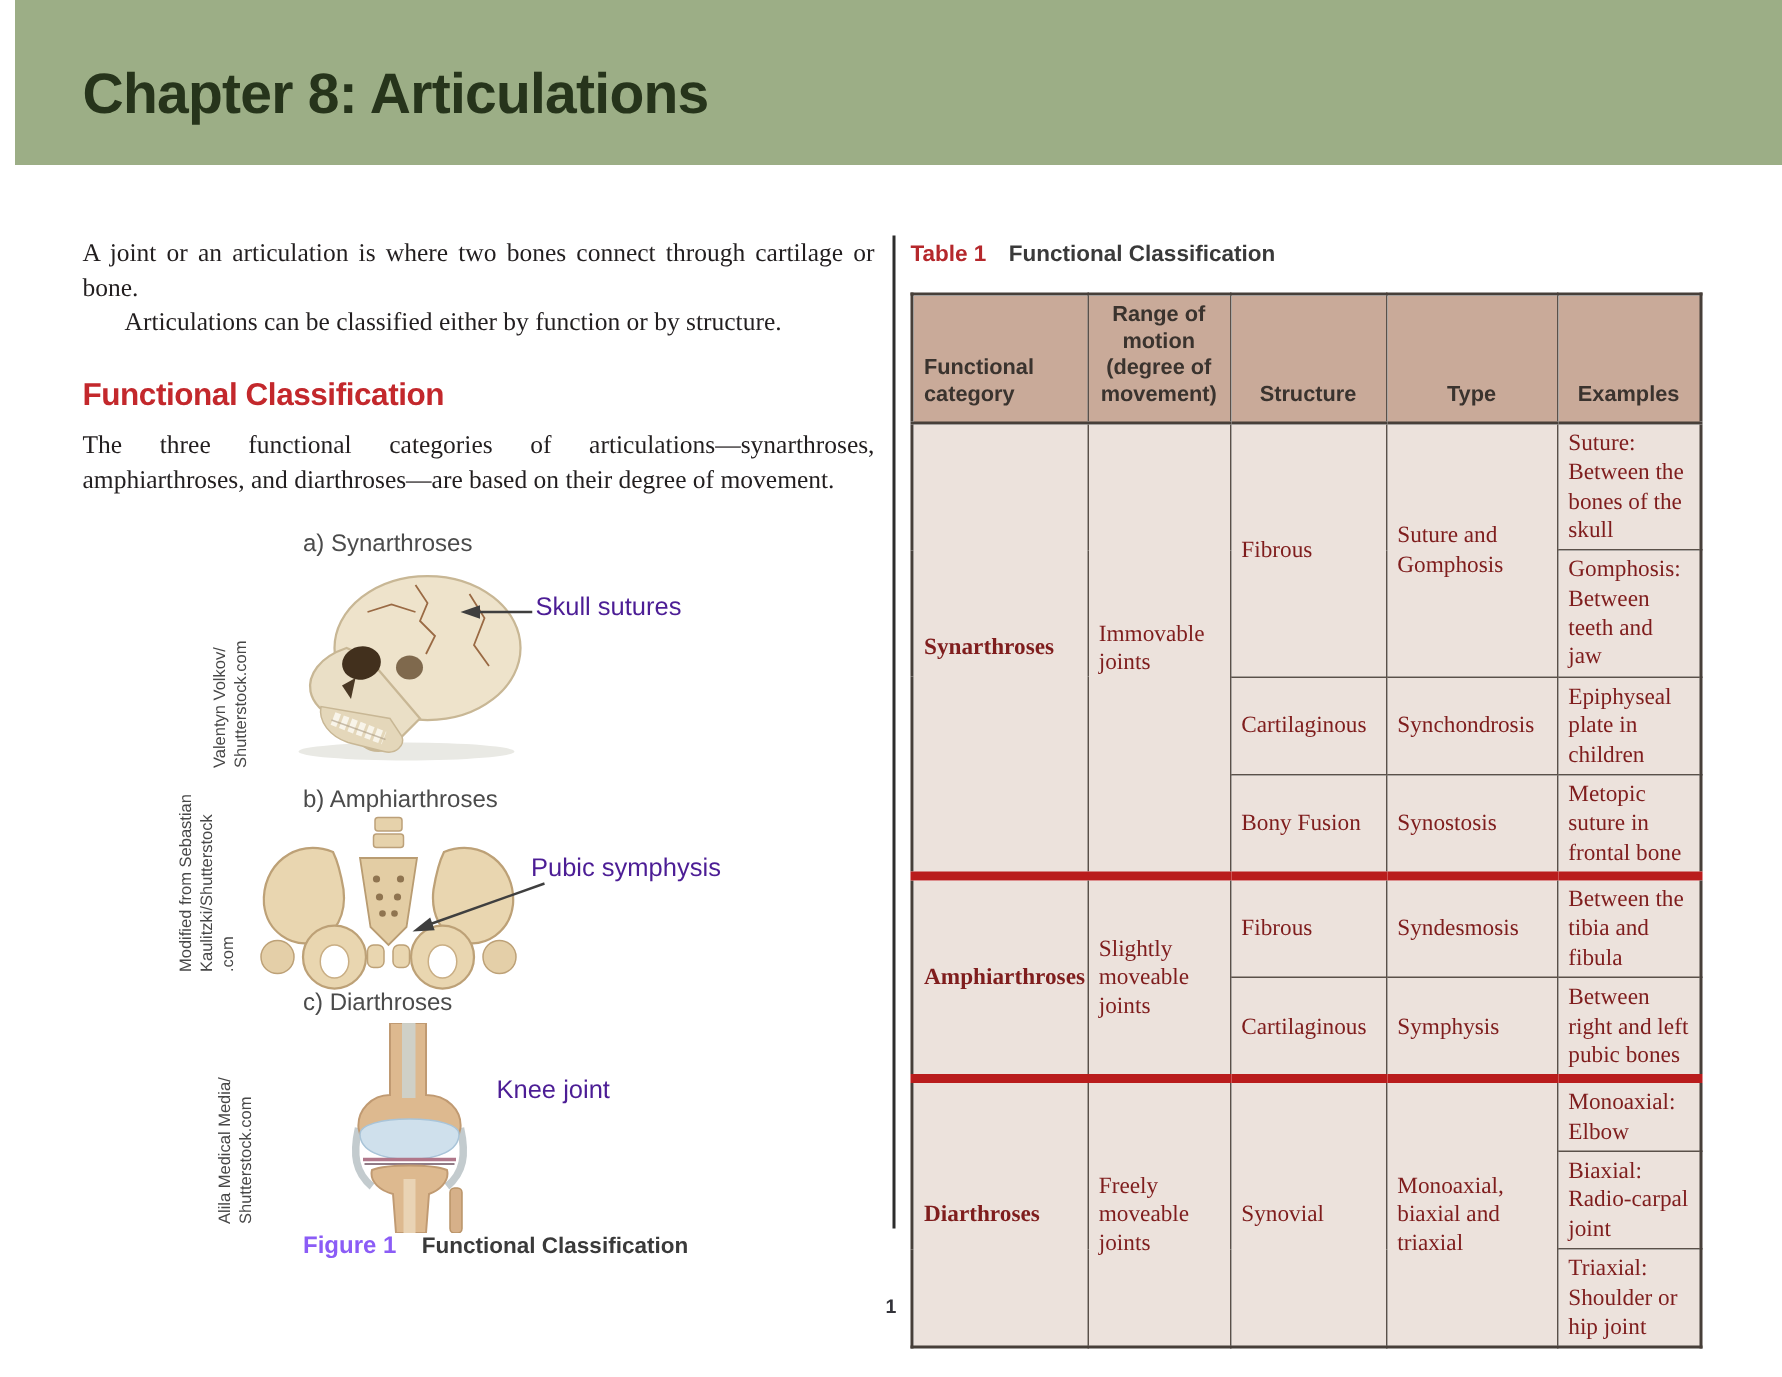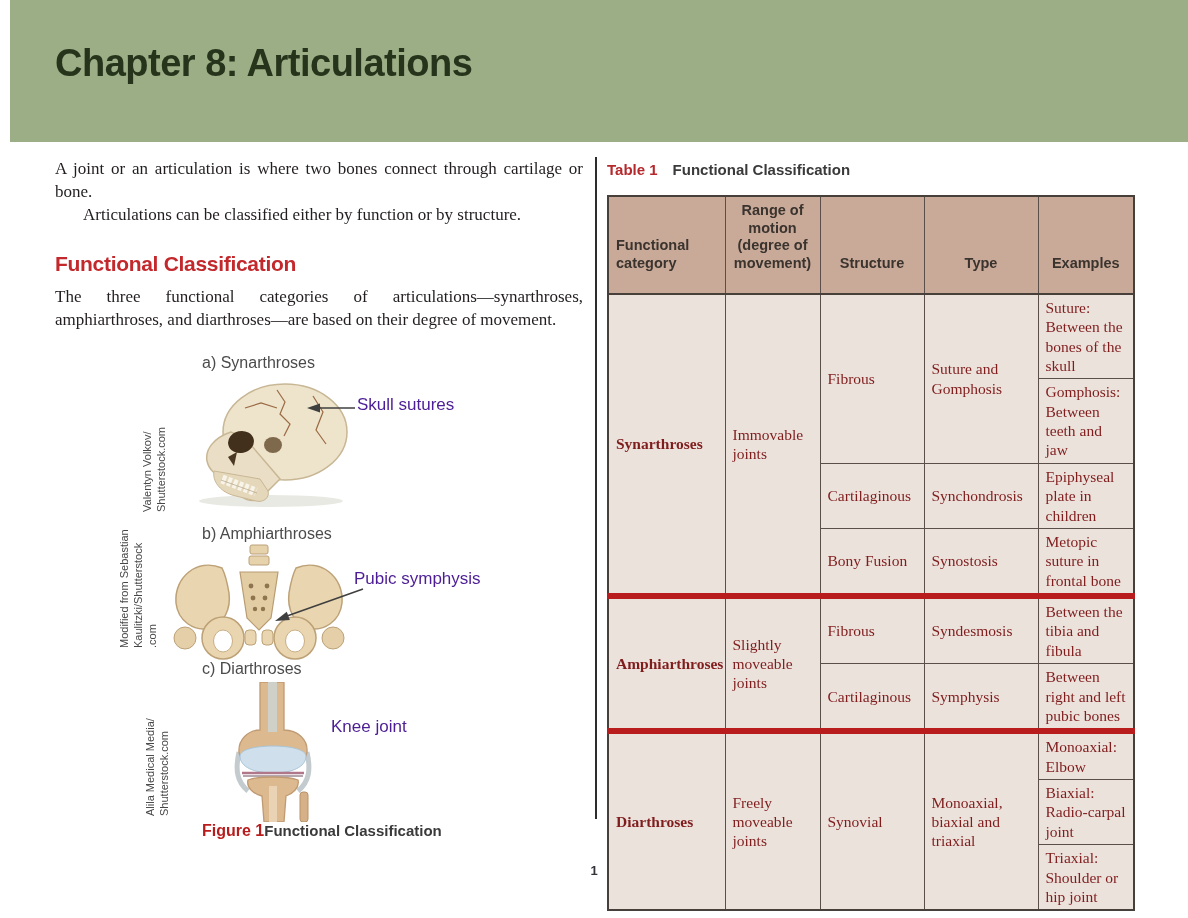--- a/index.html
+++ b/index.html
@@ -3,21 +3,21 @@
 <meta charset="utf-8">
 <style>
   html,body { margin:0; padding:0; }
   body {
     width:1188px; height:918px; position:relative; overflow:hidden;
     background:#ffffff; font-family:"Liberation Sans", sans-serif;
   }
 
   
   .banner {
-    position:absolute; left:10px; top:0; right:0; height:142px;
+    position:absolute; left:10px; top:0; right:0; height:110px;
     background:#9cae86;
   }
   .banner h1 {
     position:absolute; left:45px; top:44px; margin:0;
     font:bold 38px/1.05 "Liberation Sans", sans-serif;
     letter-spacing:-0.5px; color:#26341b;
   }
 
   
   .left-col { position:absolute; left:55px; top:157px; width:528px; }
@@ -50,42 +50,42 @@
     position:absolute; font:17px/1.1 "Liberation Sans", sans-serif; color:#4c1d95;
   }
   .credit {
     position:absolute; font:11px/14px "Liberation Sans", sans-serif; color:#474747;
     white-space:pre-line; width:max-content;
     transform-origin:left bottom; transform:rotate(-90deg);
   }
   .fig-img { position:absolute; }
   .fig-caption { position:absolute; left:147px; top:470px; }
   .fig-caption .cap-label {
-    font:bold 16px/1.1 "Liberation Sans", sans-serif; color:#b91c1c; 
+    font:bold 16px/1.1 "Liberation Sans", sans-serif; color:#8b5cf6; margin-right:17px;
   }
   .fig-caption .cap-text {
     font:bold 15px/1.1 "Liberation Sans", sans-serif; color:#3a3a3a;
   }
 
   
   .right-col { position:absolute; left:607px; top:161px; width:526px; }
   .tbl-caption .cap-label {
     font:bold 15px/1.2 "Liberation Sans", sans-serif; color:#b5282c; margin-right:15px;
   }
   .tbl-caption .cap-text {
     font:bold 15px/1.2 "Liberation Sans", sans-serif; color:#3a3a3a;
   }
   table.tbl {
     border-collapse:collapse; table-layout:fixed; width:526px; margin-top:16px;
     border:2px solid #473f39;
   }
   .tbl th, .tbl td { border:1px solid #5a5049; overflow:hidden; }
   .tbl th {
     background:#c9aa99; font:bold 14.5px/1.22 "Liberation Sans", sans-serif;
-    color:#3a332e; vertical-align:bottom; padding:5px 7px 20px 7px; text-align:center;
+    color:#3a332e; vertical-align:bottom; padding:5px 7px 8px 7px; text-align:center;
     border-bottom:2px solid #473f39;
   }
   .tbl th.first { text-align:left; }
   .tbl td {
     background:#ece2dc; font:15.5px/1.25 "Liberation Serif", serif;
     color:#7f1d1d; vertical-align:middle; padding:3px 7px; text-align:left;
   }
   .tbl td.cat { font-weight:bold; }
   .tbl tr.group > td { border-top:6px solid #b91c1c; }
 

